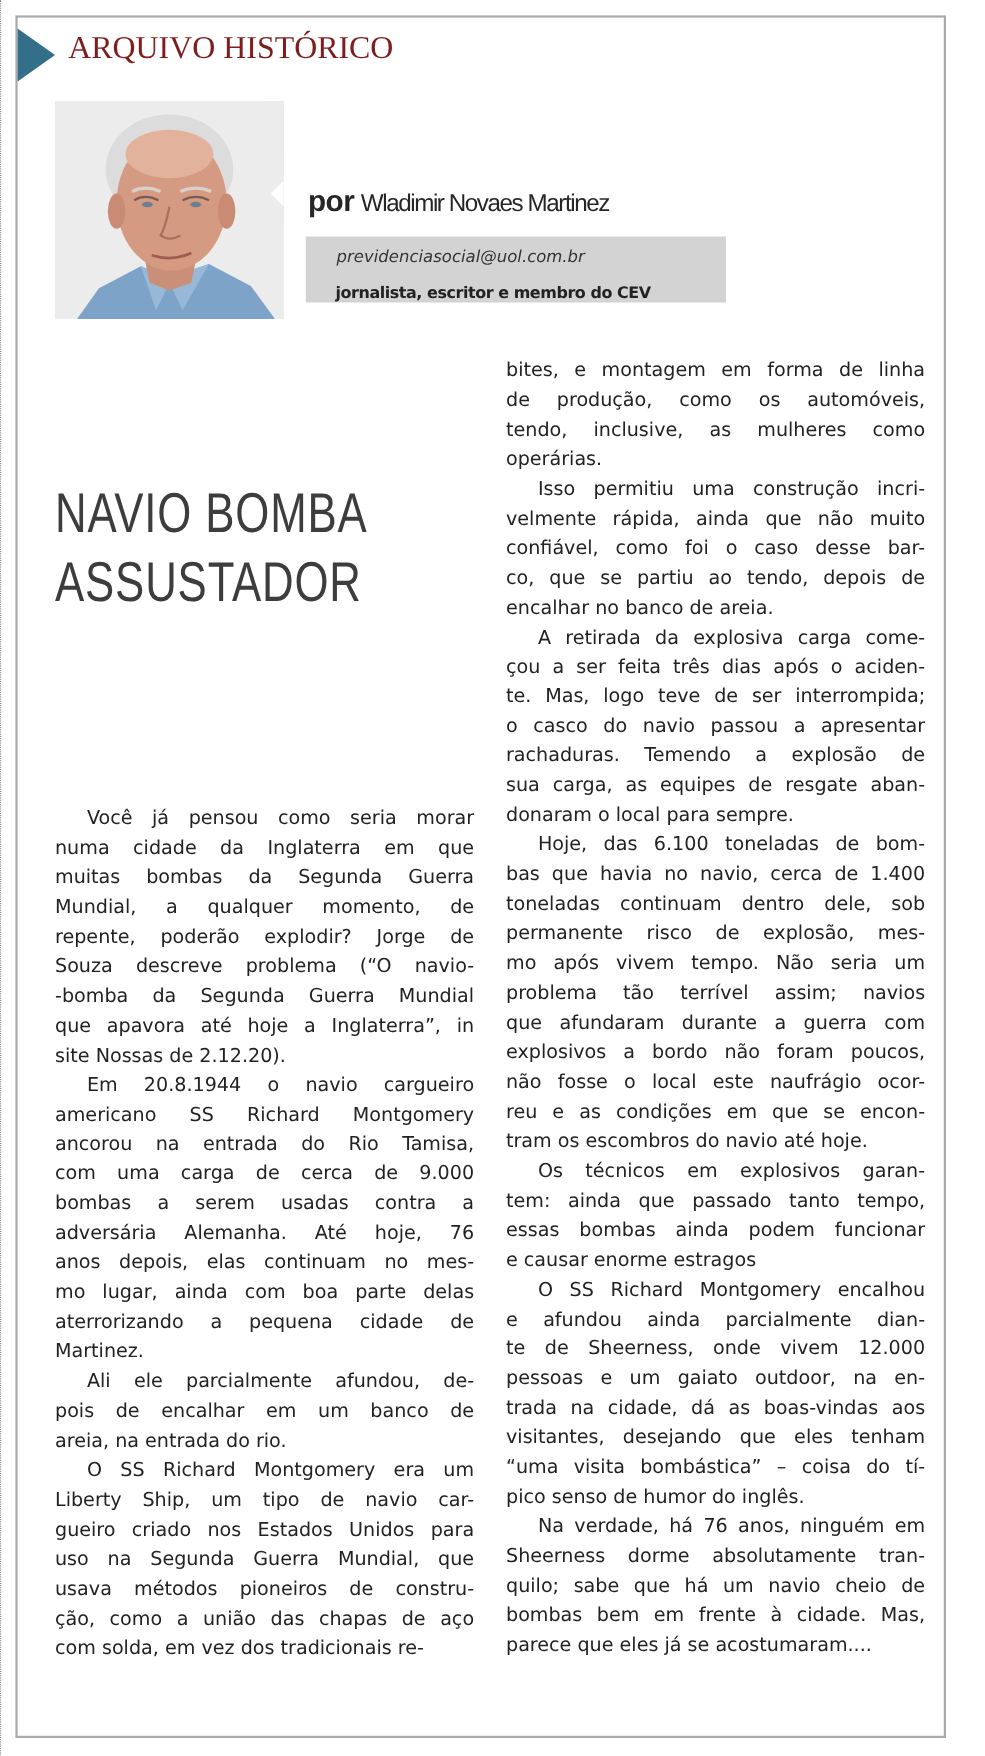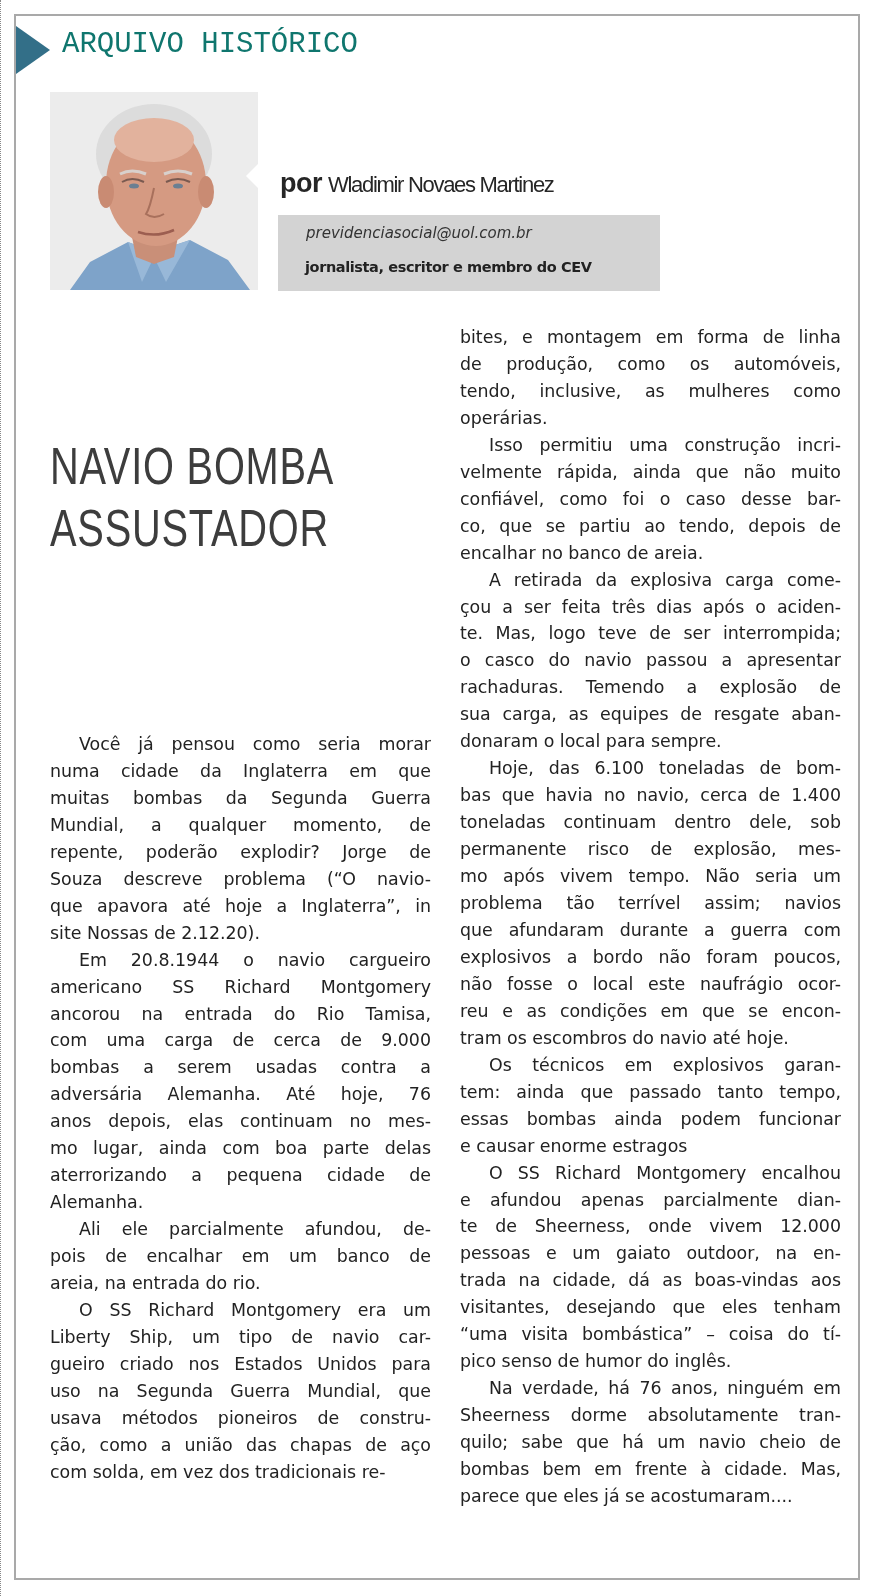--- a/index.html
+++ b/index.html
@@ -1,26 +1,26 @@
 <!DOCTYPE html>
 <html><head>
 <meta charset="utf-8">
 <style>
   html, body { margin: 0; padding: 0; background: #ffffff; }
   body { width: 895px; height: 1596px; position: relative; overflow: hidden; font-family: "DejaVu Sans", sans-serif; }
   .dotted-edge { position: absolute; left: 0; top: 0; width: 2px; height: 1596px; border-left: 1px dotted #888; }
   .frame { position: absolute; left: 14px; top: 14px; width: 846px; height: 1566px; border: 2px solid #a9a9a9; box-sizing: border-box; background: #fff; }
   .triangle { position: absolute; left: 16px; top: 26px; width: 0; height: 0; border-top: 24px solid transparent; border-bottom: 24px solid transparent; border-left: 34px solid #336f88; }
-  .section-title { position: absolute; left: 62px; top: 28px; font-family: Liberation Mono, monospace; font-size: 29px; color: #0f766e; letter-spacing: 0px; white-space: nowrap; text-align: center; }
+  .section-title { position: absolute; left: 62px; top: 28px; font-family: Liberation Serif, serif; font-size: 29px; color: #7f1d1d; letter-spacing: 0px; white-space: nowrap; text-align: center; }
   .portrait { position: absolute; left: 50px; top: 92px; width: 208px; height: 198px; overflow: hidden; background: linear-gradient(135deg, #efefef 0%, #e6e6e6 60%, #f2f2f2 100%); }
   .portrait svg { display: block; }
   .byline { position: absolute; left: 280px; top: 168px; white-space: nowrap; color: #262626; }
   .byline .por { font-family: "Liberation Sans", sans-serif; font-weight: bold; font-size: 27px; letter-spacing: -0.5px; }
   .byline .name { font-family: "Liberation Sans", sans-serif; font-size: 22px; letter-spacing: -1.3px; margin-left: 6px; }
-  .author-box { position: absolute; left: 278px; top: 215px; width: 382px; height: 76px; background: #d3d3d3; }
+  .author-box { position: absolute; left: 278px; top: 215px; width: 382px; height: 60px; background: #d3d3d3; }
   .author-email { position: absolute; left: 28px; top: 9px; font-family: "DejaVu Sans", sans-serif; font-style: italic; font-size: 15px; color: #333; }
   .author-role { position: absolute; left: 27px; top: 44px; font-family: "DejaVu Sans", sans-serif; font-weight: bold; font-size: 14.5px; color: #222; letter-spacing: -0.4px; }
   .headline { position: absolute; left: 50px; top: 436px; width: 380px; font-family: "Liberation Sans", sans-serif; font-size: 51px; line-height: 62px; color: #3d3d3d; transform: scaleX(0.78); transform-origin: left top; letter-spacing: 1px; }
   .col { position: absolute; width: 381px; font-family: "DejaVu Sans", sans-serif; font-size: 17.4px; line-height: 26.95px; color: #222; text-align: justify; }
   .col-left { left: 50px; top: 731px; }
   .col-right { left: 460px; top: 324px; }
   .col p { margin: 0; text-indent: 29px; hyphens: manual; }
   .col p.cont { text-indent: 0; }
   .col p .ln { display: block; text-align: justify; text-align-last: justify; white-space: nowrap; }
   .col p .ln.last { text-align-last: left; }
@@ -83,34 +83,35 @@
 </div>
 
 <div class="col col-left" id="col-left">
     <p style="text-indent: 0px;">
       <span class="ln" style="padding-left: 29px;">Você já pensou como seria morar</span>
       <span class="ln">numa cidade da Inglaterra em que</span>
       <span class="ln">muitas bombas da Segunda Guerra</span>
       <span class="ln">Mundial, a qualquer momento, de</span>
       <span class="ln">repente, poderão explodir? Jorge de</span>
       <span class="ln">Souza descreve problema (“O navio-</span>
+      <span class="ln">-bomba da Segunda Guerra Mundial</span>
       <span class="ln">que apavora até hoje a Inglaterra”, in</span>
       <span class="ln last">site Nossas de 2.12.20).</span>
     </p>
     <p style="text-indent: 0px;">
       <span class="ln" style="padding-left: 29px;">Em 20.8.1944 o navio cargueiro</span>
       <span class="ln">americano SS Richard Montgomery</span>
       <span class="ln">ancorou na entrada do Rio Tamisa,</span>
       <span class="ln">com uma carga de cerca de 9.000</span>
       <span class="ln">bombas a serem usadas contra a</span>
       <span class="ln">adversária Alemanha. Até hoje, 76</span>
       <span class="ln">anos depois, elas continuam no mes-</span>
       <span class="ln">mo lugar, ainda com boa parte delas</span>
       <span class="ln">aterrorizando a pequena cidade de</span>
-      <span class="ln last">Alemanha.</span>
+      <span class="ln last">Martinez.</span>
     </p>
     <p style="text-indent: 0px;">
       <span class="ln" style="padding-left: 29px;">Ali ele parcialmente afundou, de-</span>
       <span class="ln">pois de encalhar em um banco de</span>
       <span class="ln last">areia, na entrada do rio.</span>
     </p>
     <p style="text-indent: 0px;">
       <span class="ln" style="padding-left: 29px;">O SS Richard Montgomery era um</span>
       <span class="ln">Liberty Ship, um tipo de navio car-</span>
       <span class="ln">gueiro criado nos Estados Unidos para</span>
@@ -157,21 +158,21 @@
       <span class="ln last">tram os escombros do navio até hoje.</span>
     </p>
     <p style="text-indent: 0px;">
       <span class="ln" style="padding-left: 29px;">Os técnicos em explosivos garan-</span>
       <span class="ln">tem: ainda que passado tanto tempo,</span>
       <span class="ln">essas bombas ainda podem funcionar</span>
       <span class="ln last">e causar enorme estragos</span>
     </p>
     <p style="text-indent: 0px;">
       <span class="ln" style="padding-left: 29px;">O SS Richard Montgomery encalhou</span>
-      <span class="ln">e afundou apenas parcialmente dian-</span>
+      <span class="ln">e afundou ainda parcialmente dian-</span>
       <span class="ln">te de Sheerness, onde vivem 12.000</span>
       <span class="ln">pessoas e um gaiato outdoor, na en-</span>
       <span class="ln">trada na cidade, dá as boas-vindas aos</span>
       <span class="ln">visitantes, desejando que eles tenham</span>
       <span class="ln">“uma visita bombástica” – coisa do tí-</span>
       <span class="ln last">pico senso de humor do inglês.</span>
     </p>
     <p style="text-indent: 0px;">
       <span class="ln" style="padding-left: 29px;">Na verdade, há 76 anos, ninguém em</span>
       <span class="ln">Sheerness dorme absolutamente tran-</span>

